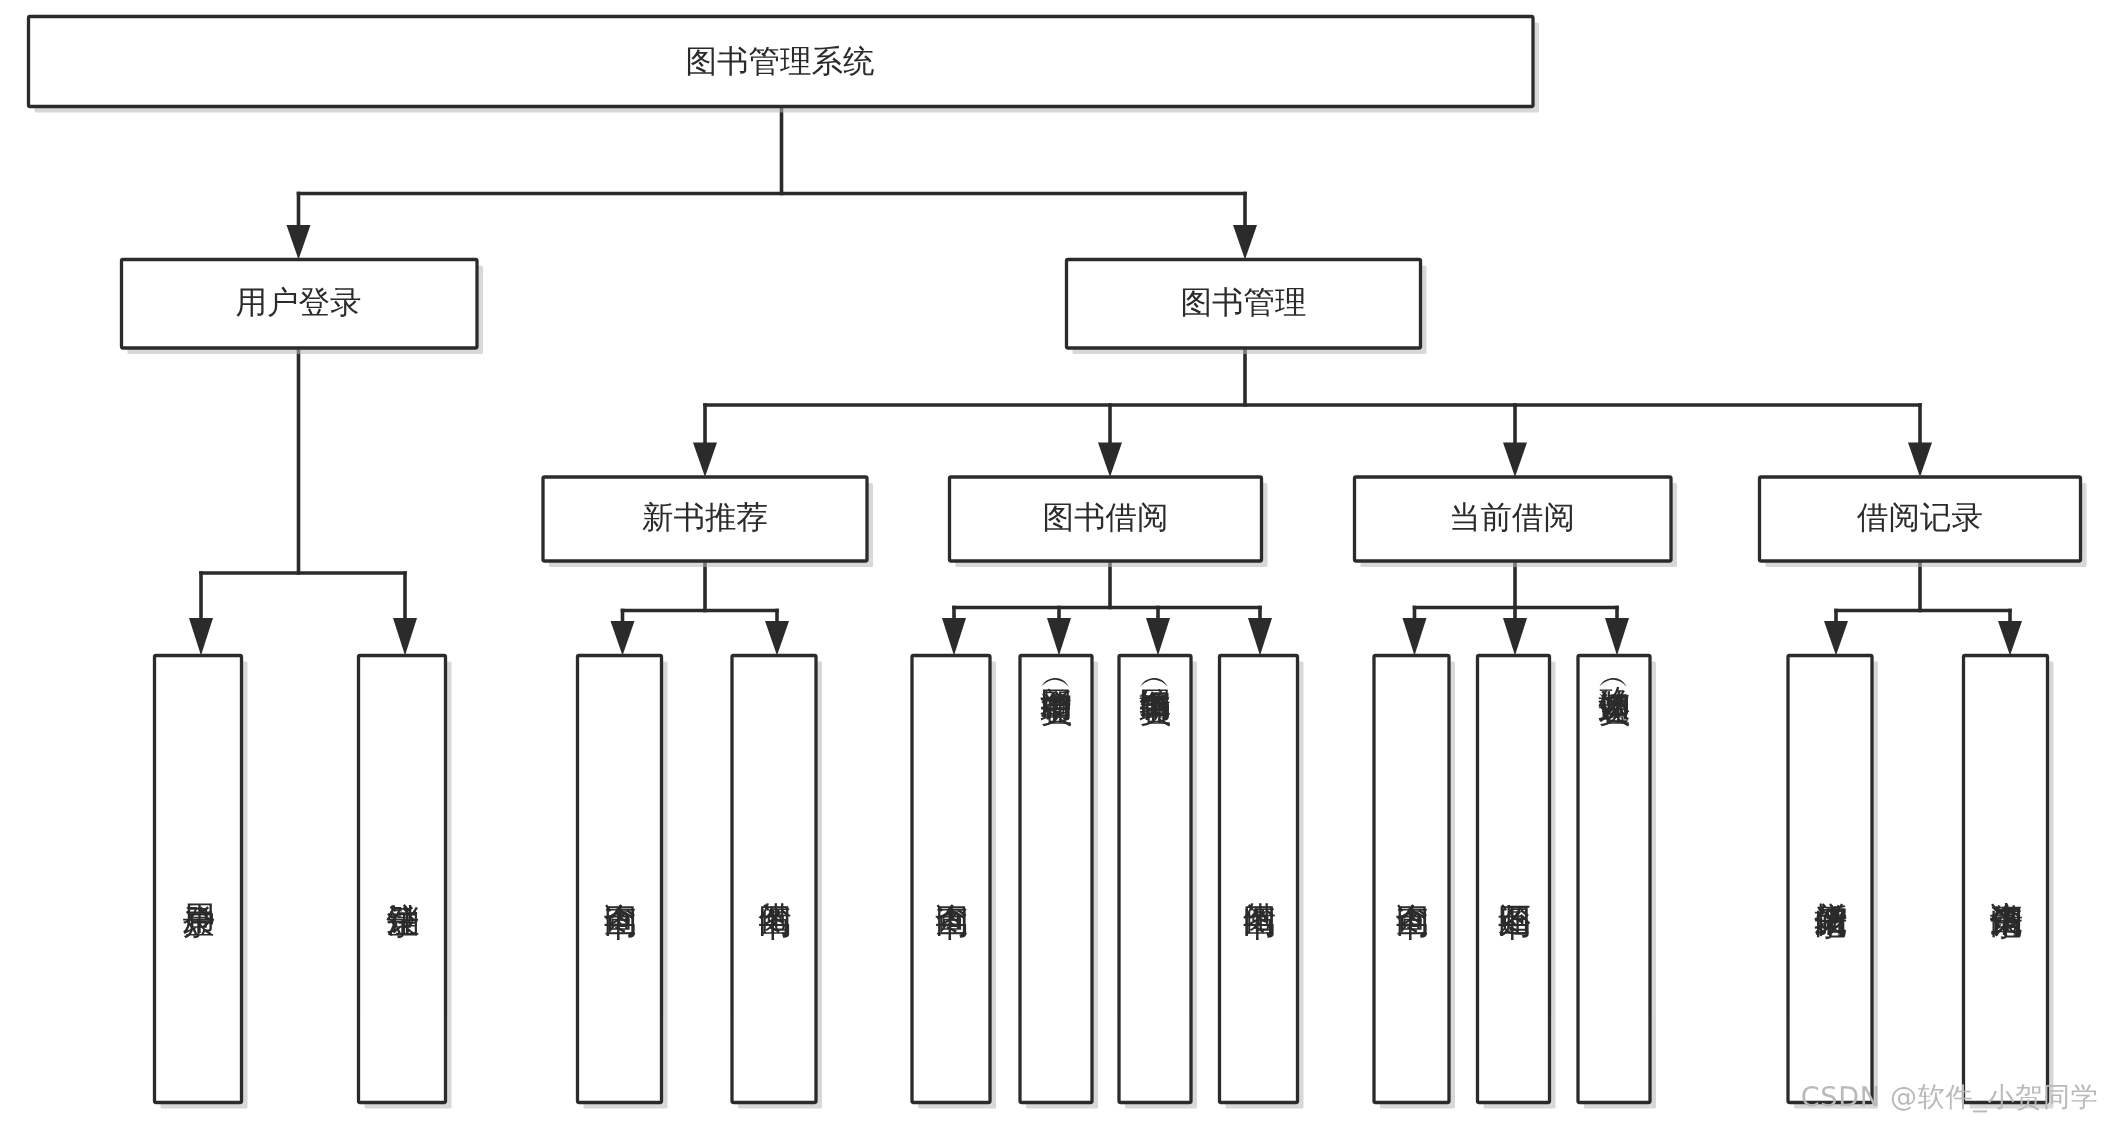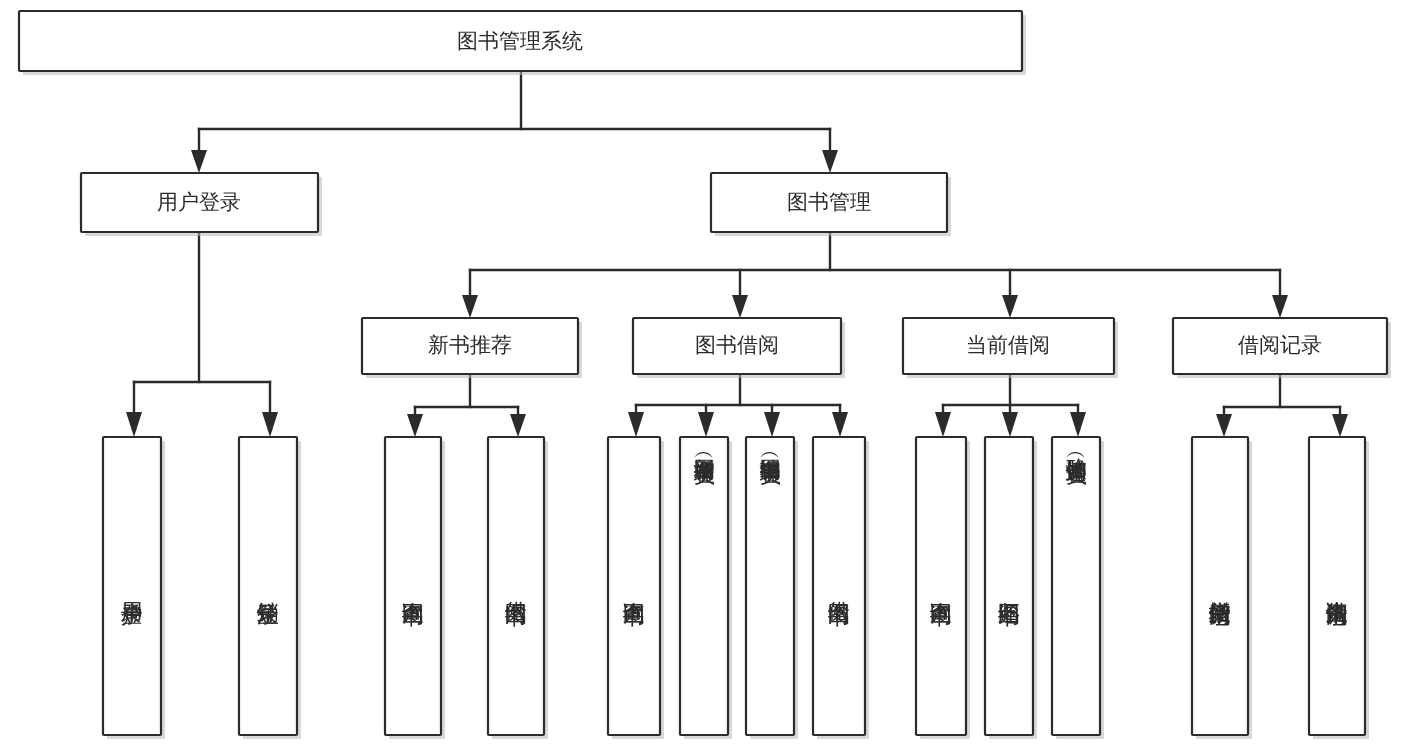--- a/index.html
+++ b/index.html
@@ -266,14 +266,15 @@
     <span class="vlabel" style="font-size:21px;">确认归还（管理员）</span>
   </div>
 
   <div class="vlabel-wrap" style="left:1192px;top:437px;width:56px;height:298px;">
     <span class="vlabel">新增借阅记录</span>
   </div>
   <div class="vlabel-wrap" style="left:1309px;top:437px;width:56px;height:298px;">
     <span class="vlabel">查询借阅记录</span>
   </div>
 
+  <div class="watermark">CSDN @软件_小贺同学</div>
 
 </div>
 
 </body></html>

